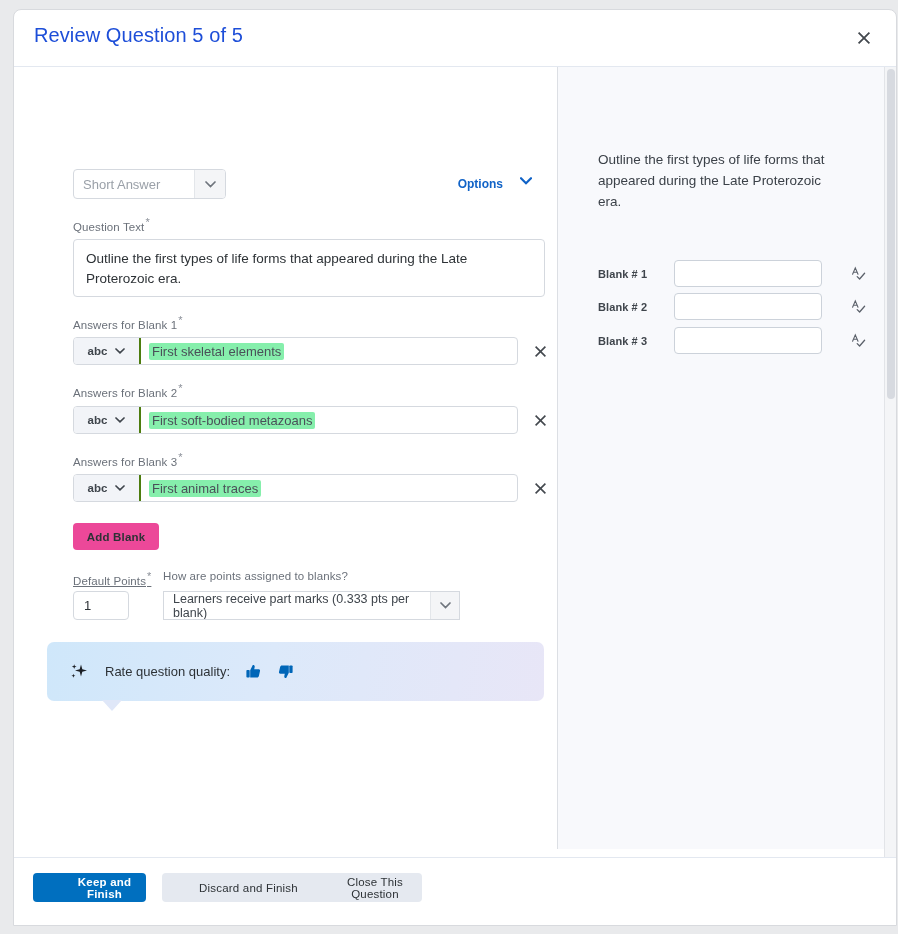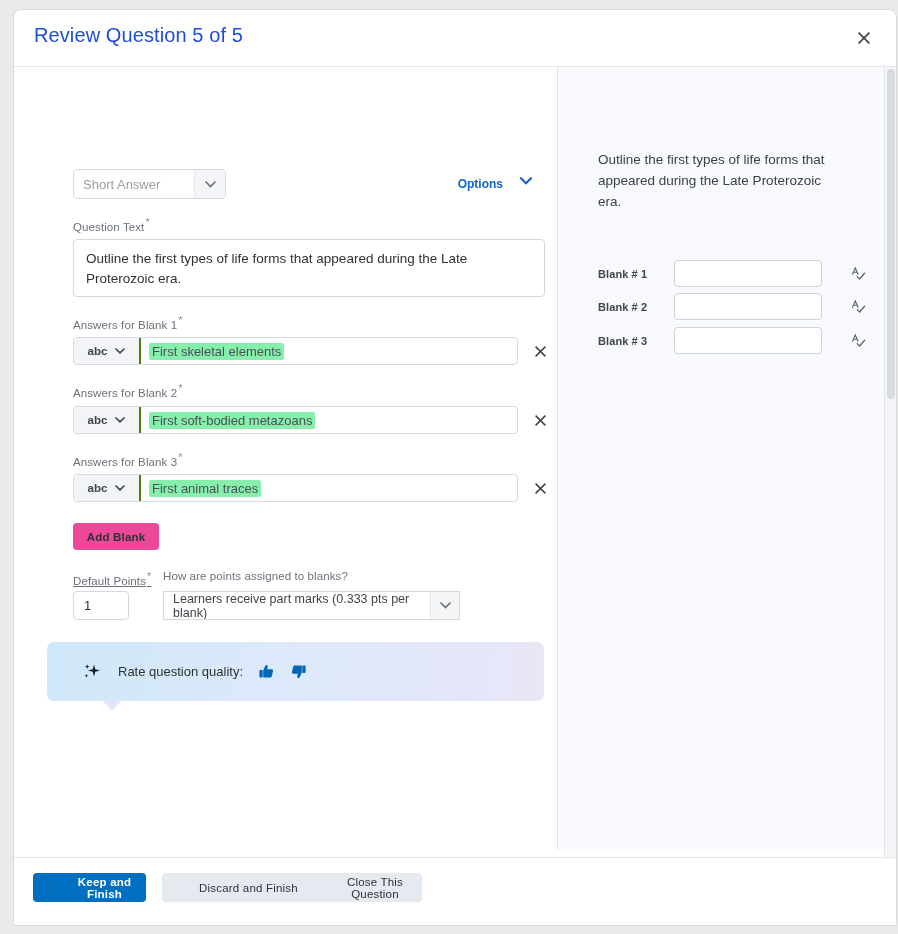--- a/index.html
+++ b/index.html
@@ -304,21 +304,21 @@
   .rate-panel {
     position: absolute;
     left: 33px;
     top: 575px;
     width: 497px;
     height: 59px;
     background: linear-gradient(100deg, #cfe7fa 0%, #dce9fa 45%, #e8e6f7 100%);
     border-radius: 7px;
     display: flex;
     align-items: center;
-    padding-left: 34px;
+    padding-left: 21px;
     box-sizing: border-box;
     gap: 15px;
   }
   .rate-panel .rate-text {
     font-size: 13px;
     color: #2d3236;
   }
   .thumb {
     cursor: pointer;
     display: flex;

